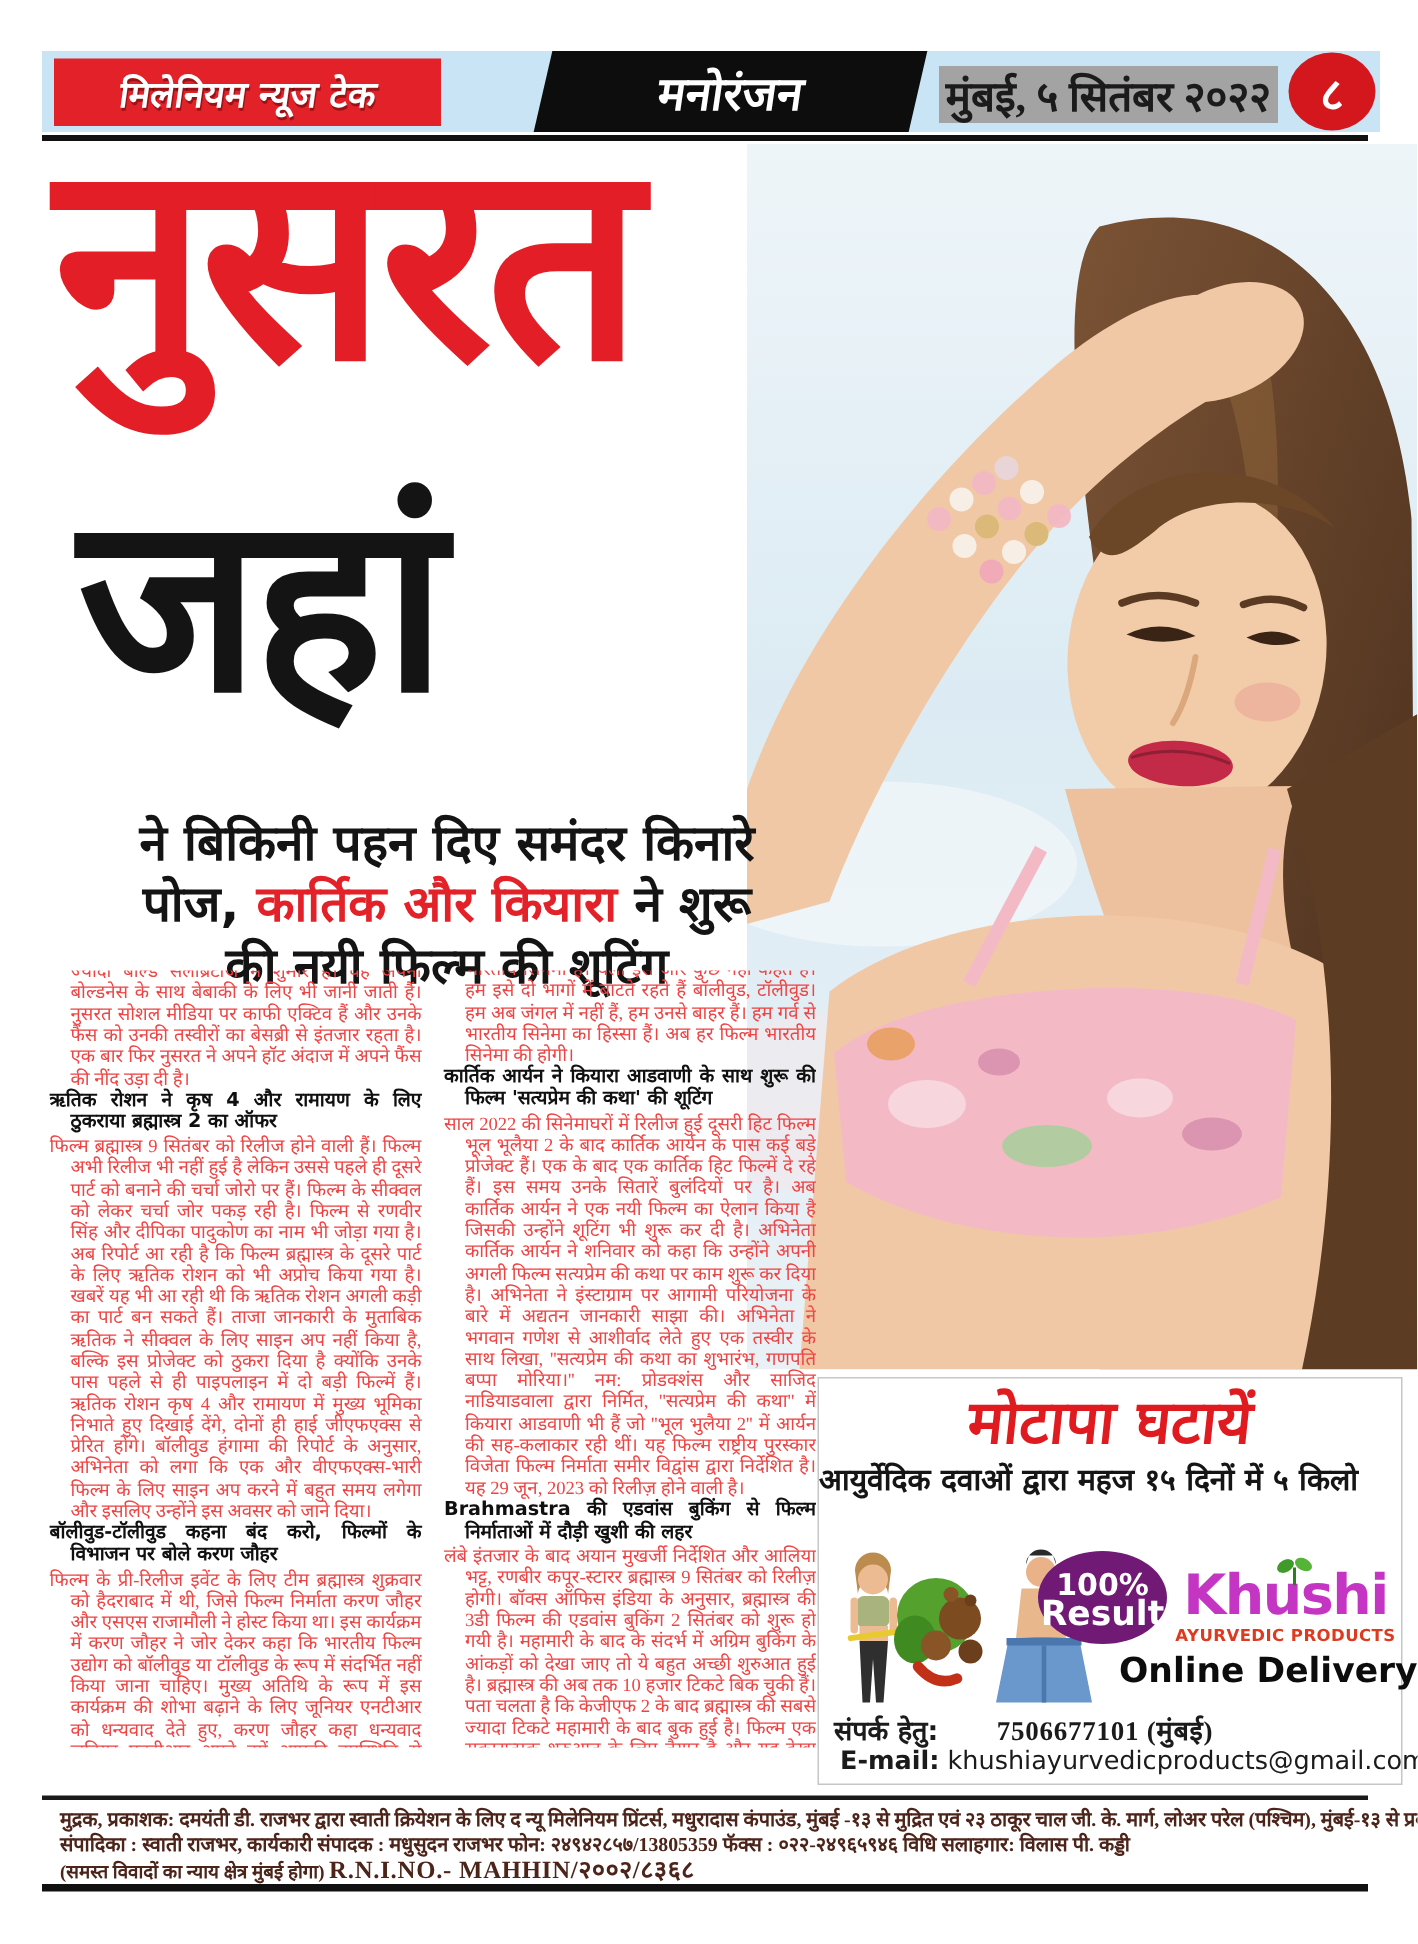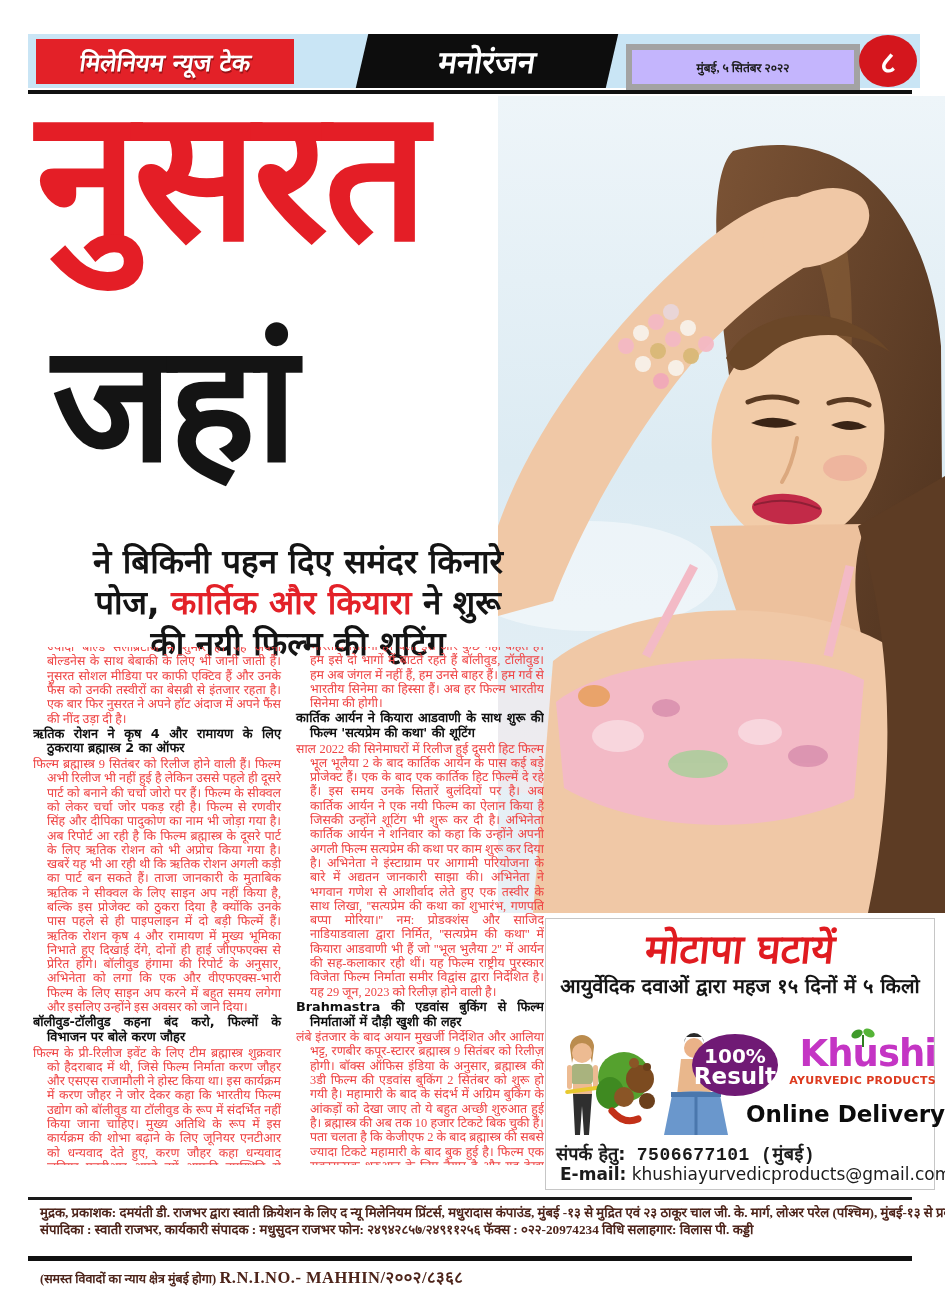--- a/index.html
+++ b/index.html
@@ -21,23 +21,23 @@
   }
   .section-banner {
     position:absolute; left:334px; top:0px; width:250px; height:54px; background:#0d0d0d;
     transform:skewX(-13deg); display:flex; align-items:center; justify-content:center;
   }
   .section-banner span {
     color:#ffffff; font-family:"DejaVu Sans",sans-serif; font-weight:700; font-size:31px;
     transform:skewX(5deg); white-space:nowrap;
   }
   .date-box {
-    position:absolute; left:598px; top:10px; width:222px; height:34px; background:#c4b5fd;
-    border:6px solid #a3a3a3; display:flex; align-items:center; justify-content:center;
-    font-weight:700; font-size:12px; white-space:nowrap;
+    position:absolute; left:598px; top:10px; width:222px; height:34px; background:#a3a3a3;
+    border:2px solid #a3a3a3; display:flex; align-items:center; justify-content:center;
+    font-weight:700; font-size:28px; white-space:nowrap;
   }
   .page-badge {
     position:absolute; left:831px; top:1px; width:58px; height:52px; background:#d4161d;
     border-radius:50%; color:#ffffff; font-family:"DejaVu Sans",sans-serif; font-weight:700;
     font-size:30px; display:flex; align-items:center; justify-content:center;
   }
   .header-rule { left:28px; top:90px; width:884px; height:4px; background:#111111; }
 
   
   .hl { font-family:"DejaVu Sans",sans-serif; font-weight:700; line-height:1; letter-spacing:-4px; white-space:nowrap; }
@@ -64,50 +64,50 @@
     font-size:12.4px; line-height:14.3px; padding-left:14px; text-indent:-14px; color:#ef4444;
   }
 
   
   .ad { left:545px; top:918px; width:390px; height:272px; background:#ffffff; border:1px solid #c6c6c6; box-sizing:border-box; }
   .ad-headline {
     margin-top:8px; text-align:center; color:#e01b20; font-family:"DejaVu Sans",sans-serif;
     font-weight:700; font-size:40px; line-height:44px; transform:skewX(-6deg); white-space:nowrap;
   }
   .ad-subline {
-    margin-top:3px; text-align:center; color:#151515; font-family:"DejaVu Sans",sans-serif;
+    margin-top:3px; text-align:left; color:#151515; font-family:"DejaVu Sans",sans-serif;
     font-weight:700; font-size:20px; line-height:24px; white-space:nowrap;
   }
   .ad-row { position:absolute; left:4px; top:112px; width:380px; height:108px; }
   .ad-people { position:absolute; left:2px; top:0px; width:185px; height:105px; }
   .ad-badge {
     position:absolute; left:142px; top:3px; width:86px; height:62px; background:#701a75; border-radius:50%;
     color:#ffffff; font-family:"DejaVu Sans",sans-serif; font-weight:700; text-align:center;
     display:flex; flex-direction:column; justify-content:center;
   }
   .ad-badge .l1 { font-size:20px; line-height:21px; }
   .ad-badge .l2 { font-size:23px; line-height:18px; }
-  .ad-brand-wrap { position:absolute; left:228px; top:4px; width:158px; text-align:right; }
+  .ad-brand-wrap { position:absolute; left:228px; top:14px; width:158px; text-align:center; }
   .ad-brand {
     color:#c435c4; font-family:"DejaVu Sans",sans-serif; font-weight:700; font-size:37px;
     line-height:38px; letter-spacing:-1px; position:relative;
   }
   .ad-sprout { position:absolute; left:72px; top:-8px; width:26px; height:20px; }
   .ad-brand-sub { color:#dd3a1f; font-family:"DejaVu Sans",sans-serif; font-weight:700; font-size:11px; letter-spacing:.3px; margin-top:1px; white-space:nowrap; }
   .ad-delivery { position:absolute; left:196px; top:70px; width:188px; text-align:center; color:#0c0c0c; font-family:"DejaVu Sans",sans-serif; font-weight:700; font-size:23px; white-space:nowrap; }
   .ad-contact { position:absolute; left:10px; top:222px; font-weight:700; font-size:18px; white-space:nowrap; font-family:"DejaVu Sans",sans-serif; }
-  .ad-contact .phone { font-family:Liberation Mono, monospace; letter-spacing:.5px; }
+  .ad-contact .phone { font-family:Liberation Serif, serif; letter-spacing:.5px;margin-left:34px; }
   .ad-email { position:absolute; left:14px; top:245px; font-size:17px; white-space:nowrap; font-family:"DejaVu Sans",sans-serif; }
   .ad-email .lbl { font-weight:700; }
 
   
   .footer-sep { left:28px; top:1197px; width:884px; height:3px; background:#1a1a1a; }
   .footer { left:40px; top:1205px; width:880px; color:#4d241a; font-weight:700; }
   .f-line { font-size:13.2px; line-height:16.5px; white-space:nowrap; }
-  .f-line3 { font-size:12.5px; line-height:17px; white-space:nowrap;margin-top:31px; }
+  .f-line3 { font-size:12.5px; line-height:17px; white-space:nowrap; }
   .rni { font-family:"Liberation Serif",serif; font-size:16.5px; letter-spacing:.5px; }
   .bottom-rule { left:28px; top:1256px; width:884px; height:5px; background:#111111; }
 </style>
 </head>
 <body>
 
 <div class="abs header-bar">
   <div class="brand-box">
     <span>मिलेनियम न्यूज टेक</span>
   </div>
@@ -270,16 +270,16 @@
     </div>
     <div class="ad-delivery">Online Delivery</div>
   </div>
   <div class="ad-contact"><span>संपर्क हेतु:</span><span class="phone"> 7506677101 (मुंबई)</span></div>
   <div class="ad-email"><span class="lbl">E-mail:</span><span> khushiayurvedicproducts@gmail.com</span></div>
 </div>
 
 <div class="abs footer-sep"></div>
 <div class="abs footer">
   <div class="f-line">मुद्रक, प्रकाशक: दमयंती डी. राजभर द्वारा स्वाती क्रियेशन के लिए द न्यू मिलेनियम प्रिंटर्स, मधुरादास कंपाउंड, मुंबई -१३ से मुद्रित एवं २३ ठाकूर चाल जी. के. मार्ग, लोअर परेल (पश्चिम), मुंबई-१३ से प्रकाशित,</div>
-  <div class="f-line">संपादिका : स्वाती राजभर, कार्यकारी संपादक : मधुसुदन राजभर फोन: २४९४२८५७/२४९११२५६ फॅक्स : ०२२-20974234 विधि सलाहगार: विलास पी. कड्डी</div>
+  <div class="f-line">संपादिका : स्वाती राजभर, कार्यकारी संपादक : मधुसुदन राजभर फोन: २४९४२८५७/13805359 फॅक्स : ०२२-२४९६५९४६ विधि सलाहगार: विलास पी. कड्डी</div>
   <div class="f-line3"><span>(समस्त विवादों का न्याय क्षेत्र मुंबई होगा)</span> <span class="rni">R.N.I.NO.- MAHHIN/२००२/८३६८</span></div>
 </div>
 <div class="abs bottom-rule"></div>
 
 </body></html>

